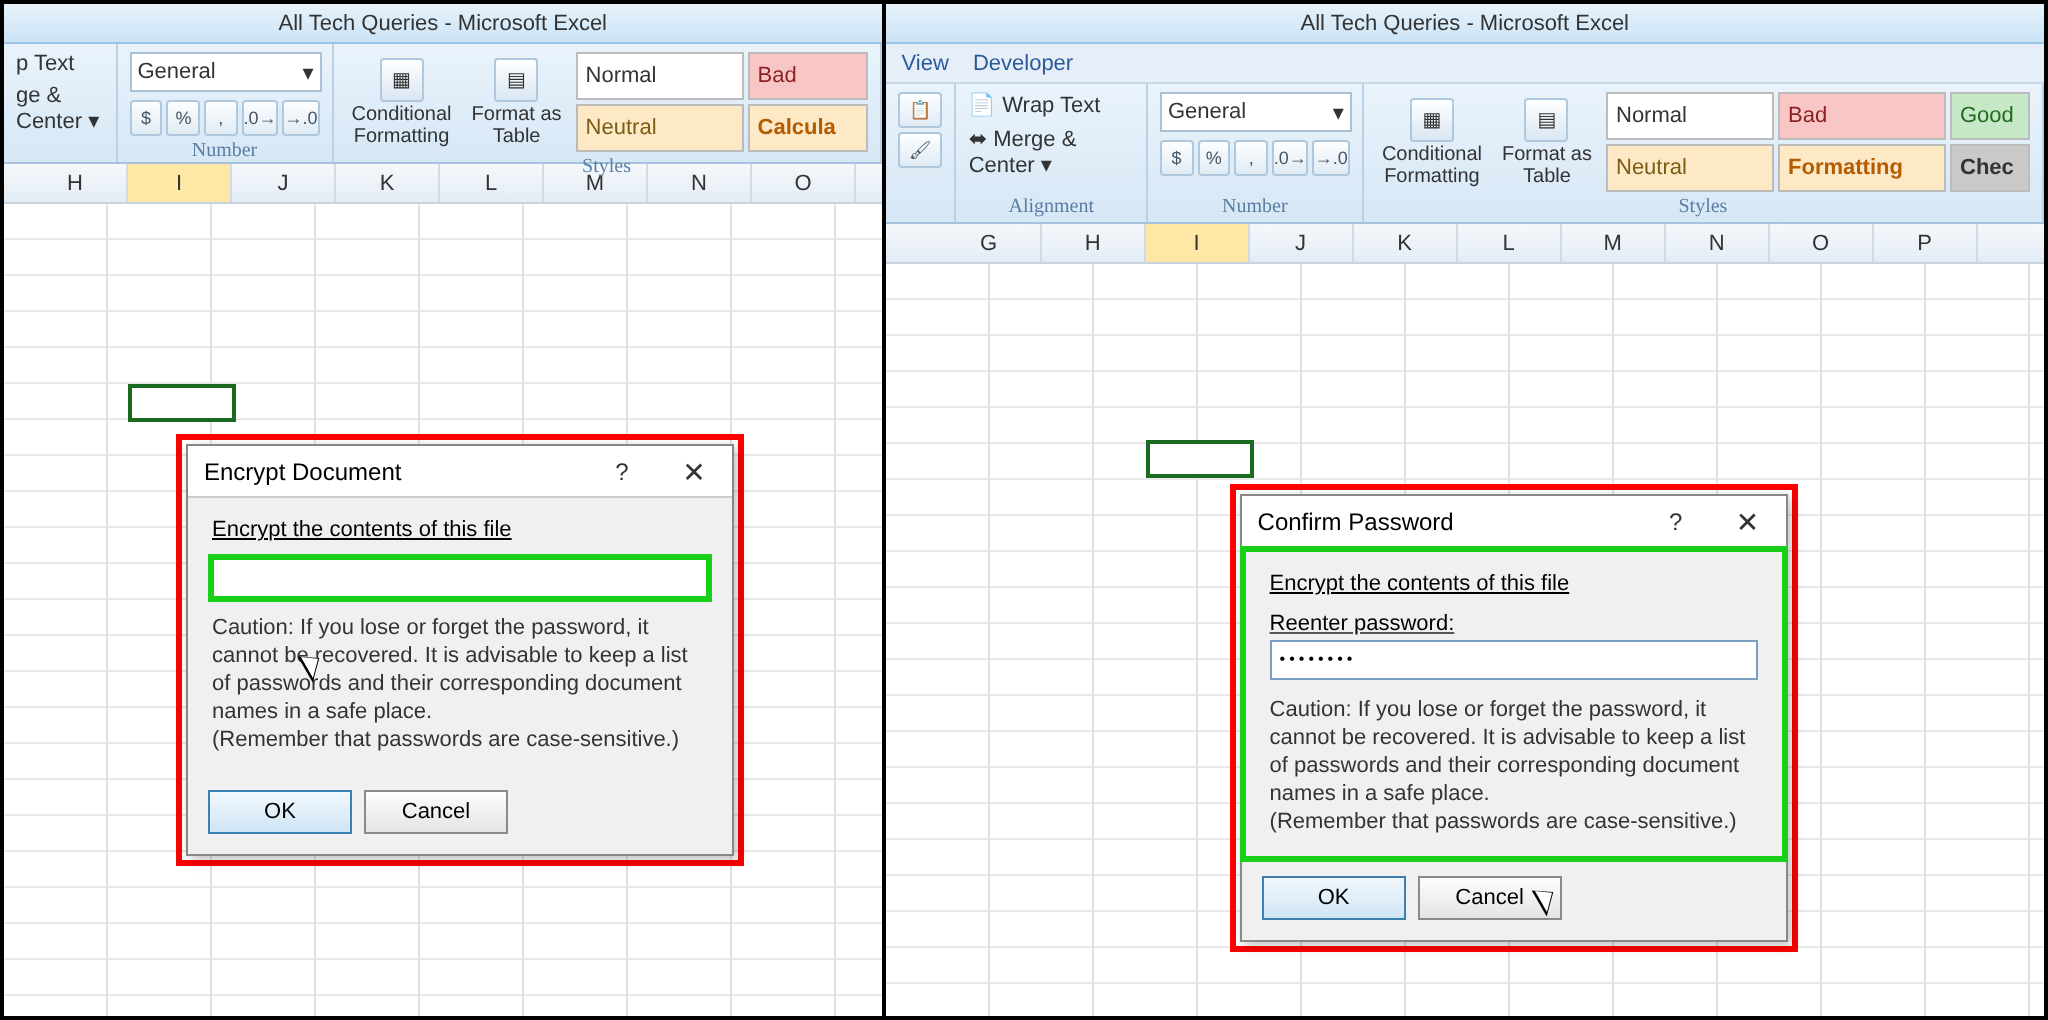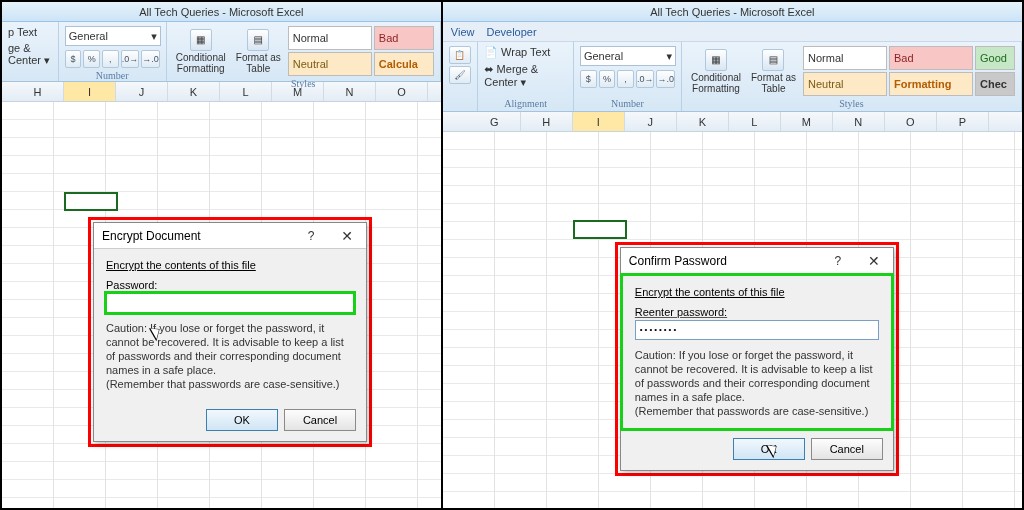--- a/index.html
+++ b/index.html
@@ -221,21 +221,20 @@
   }
   .pwfield.green { outline: 3px solid #17d017; outline-offset: -1px; }
   .caution {
     margin-top: 8px;
     font-size: 11px;
     color: #333;
     line-height: 14px;
   }
   .dlg-btns {
     display: flex;
-    justify-content: flex-end;
     gap: 6px;
     padding: 8px 10px 10px 10px;
   }
   .dlg-btn {
     width: 72px; height: 22px;
     border: 1px solid #8a8a8a;
     background: linear-gradient(#fdfdfd,#e4e4e4);
     font-size: 11px;
     display: flex; align-items:center; justify-content:center;
   }
@@ -345,21 +344,20 @@
           <div class="dialog">
             <div class="dlg-title">
               <span class="t">Encrypt Document</span>
               <div class="r">
                 <span class="qm">?</span>
                 <span class="xm">✕</span>
               </div>
             </div>
             <div class="dlg-body">
               <div class="sub">Encrypt the contents of this file</div>
-              <div class="lbl2">Password:</div>
               <div class="pwfield green"></div>
               <div class="cursor arrow" style="left:58px; top:76px"></div>
               <div class="caution" style="white-space:pre-line">Caution: If you lose or forget the password, it cannot be recovered. It is advisable to keep a list of passwords and their corresponding document names in a safe place.
 (Remember that passwords are case-sensitive.)</div>
             </div>
             <div class="dlg-btns">
               <div class="dlg-btn primary">OK</div>
               <div class="dlg-btn">Cancel</div>
             </div>
           </div>

